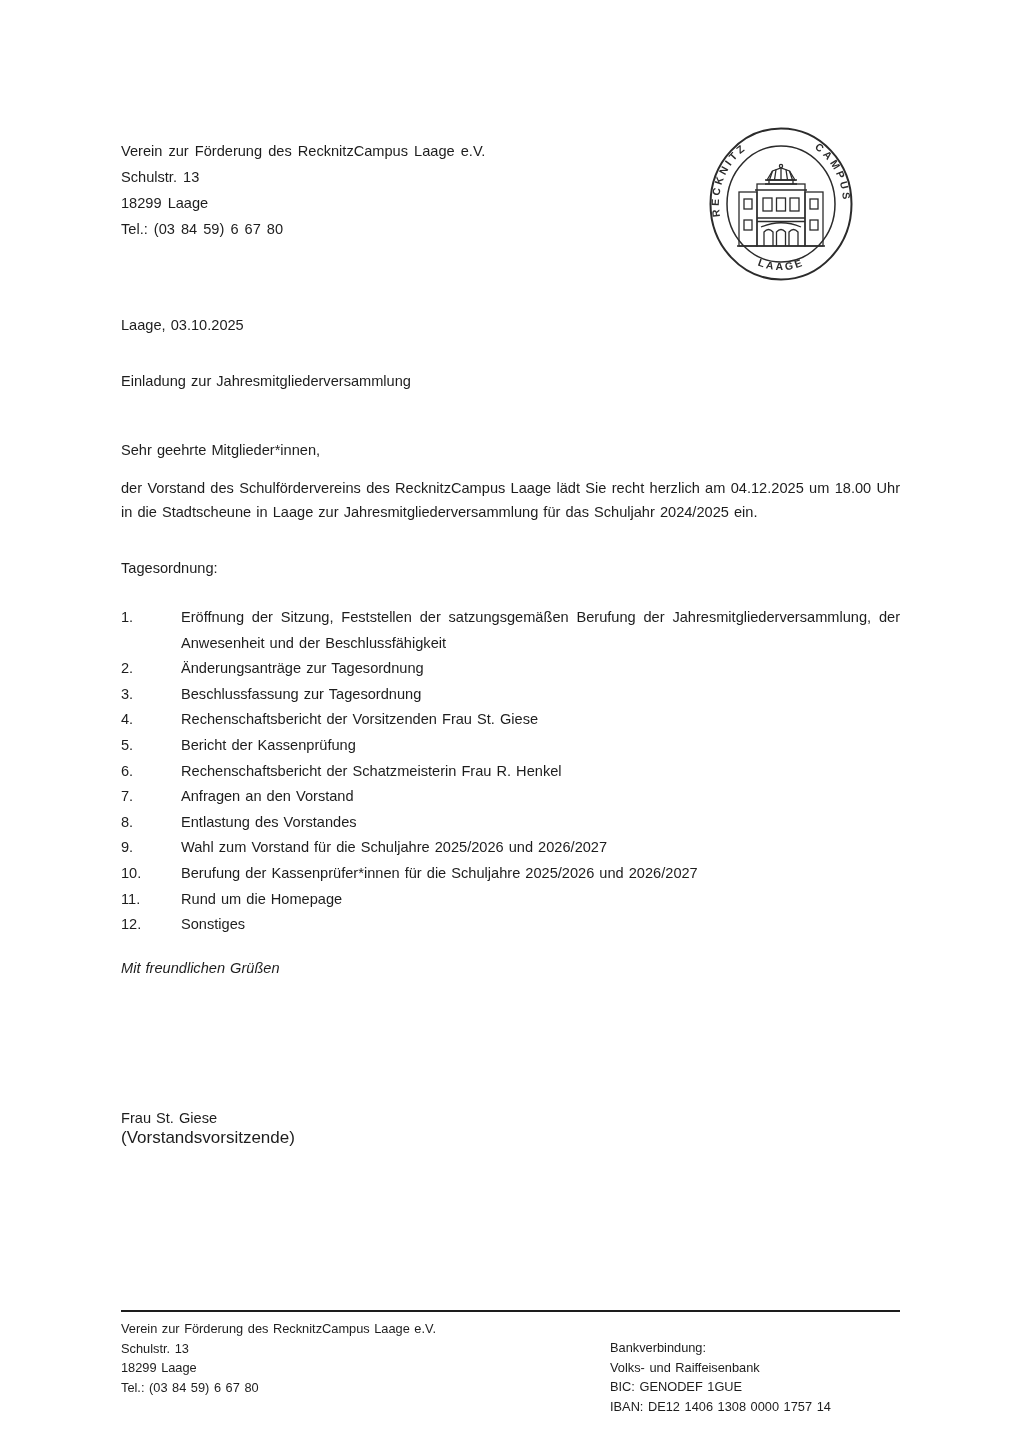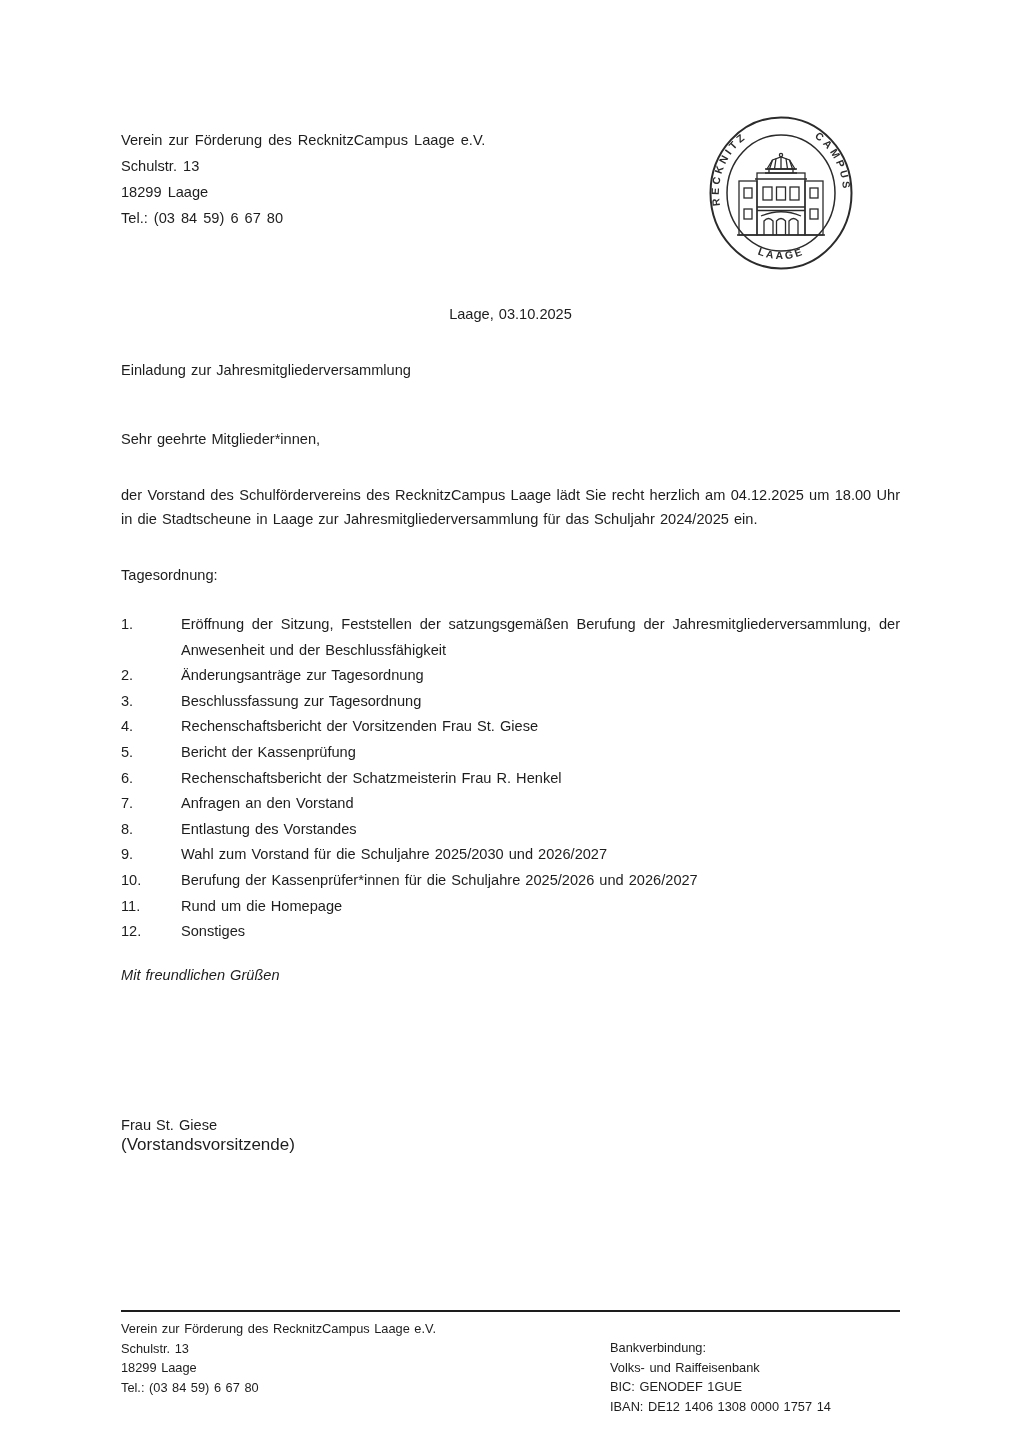--- a/index.html
+++ b/index.html
@@ -4,32 +4,32 @@
 <style>
   html,body { margin:0; padding:0; background:#ffffff; }
   .page {
     position:relative;
     width:1020px; height:1443px;
     background:#ffffff;
     color:#1d1d1d;
     font-family:"Liberation Sans", sans-serif;
     font-size:14.6px;
     box-sizing:border-box;
-    padding:5px 120px 0 121px;
+    padding:16px 120px 0 121px;
     overflow:hidden;
     word-spacing:1px;
   }
   .header { display:flex; justify-content:space-between; align-items:flex-start; padding-top:110px; }
   .sender { margin-top:12px; line-height:26px; word-spacing:2px; }
   .seal { width:146px; height:156px; flex:none; margin-right:46px; }
   .seal text { font-family:"Liberation Sans", sans-serif; font-weight:600; fill:#2b2b2b; }
-  .date-line { text-align:center; margin-top:31px; line-height:24px; }
+  .date-line { text-align:left; margin-top:31px; line-height:24px; }
   .subject { margin-top:32px; line-height:24px; }
   .salutation { margin-top:45px; line-height:24px; }
-  .body-par { margin-top:32px; line-height:24px; text-align:justify; }
+  .body-par { margin-top:14px; line-height:24px; text-align:justify; }
   .agenda-title { margin-top:32px; line-height:24px; }
   .agenda { margin-top:25px; }
   .agenda-row { display:flex; line-height:25.6px; }
   .agenda-num { width:60px; flex:none; }
   .agenda-text { flex:1; text-align:justify; }
   .closing { margin-top:18px; line-height:24px;font-style:italic; }
   .sig-name { margin-top:126px; line-height:24px; }
   .sig-role { font-size:17px; line-height:15px; word-spacing:0; }
   .footer {
     position:absolute; left:121px; right:120px; top:1310px;
@@ -137,21 +137,21 @@
     <div class="agenda-row">
       <div class="agenda-num">7.</div>
       <div class="agenda-text">Anfragen an den Vorstand</div>
     </div>
     <div class="agenda-row">
       <div class="agenda-num">8.</div>
       <div class="agenda-text">Entlastung des Vorstandes</div>
     </div>
     <div class="agenda-row">
       <div class="agenda-num">9.</div>
-      <div class="agenda-text">Wahl zum Vorstand für die Schuljahre 2025/2030 und 2026/2027</div>
+      <div class="agenda-text">Wahl zum Vorstand für die Schuljahre 2025/2026 und 2026/2027</div>
     </div>
     <div class="agenda-row">
       <div class="agenda-num">10.</div>
       <div class="agenda-text">Berufung der Kassenprüfer*innen für die Schuljahre 2025/2026 und 2026/2027</div>
     </div>
     <div class="agenda-row">
       <div class="agenda-num">11.</div>
       <div class="agenda-text">Rund um die Homepage</div>
     </div>
     <div class="agenda-row">

